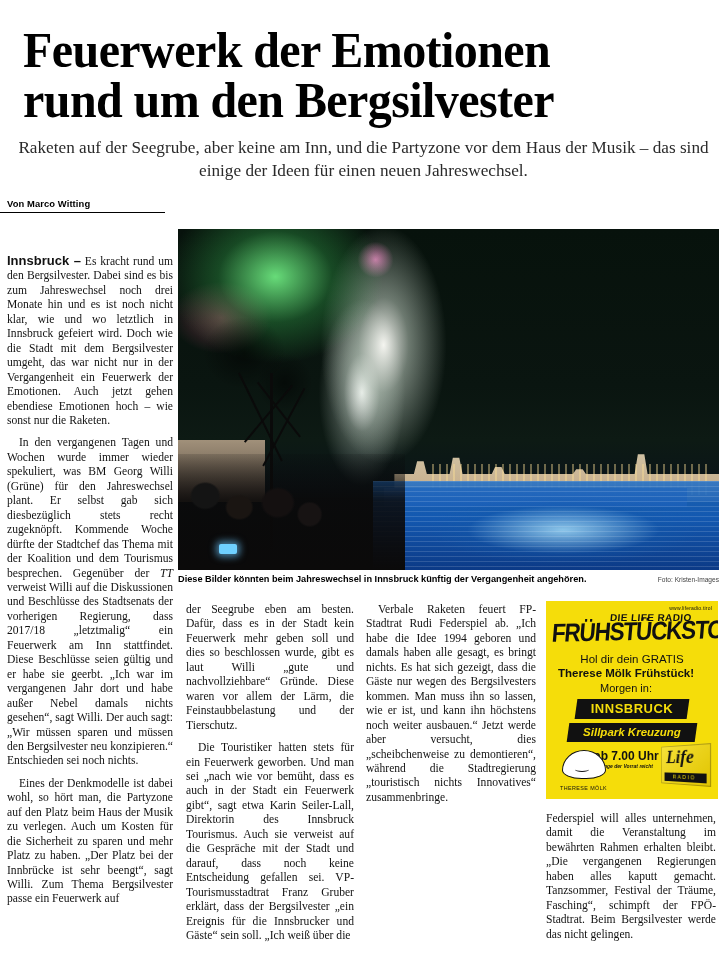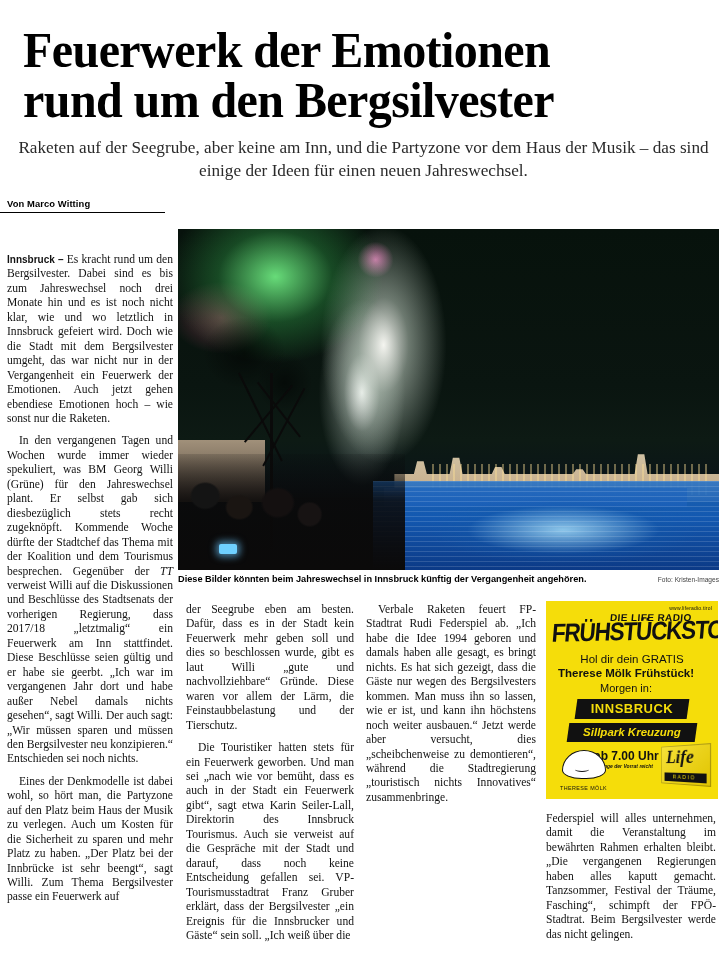--- a/index.html
+++ b/index.html
@@ -65,21 +65,21 @@
     text-align:justify;
     color:#121212;
     hyphens:auto;
     -webkit-hyphens:auto;
     pointer-events:auto;
   }
   .col p{margin:0;text-indent:12px;}
   .col p.first{text-indent:0;}
   .col p + p{margin-top:8px;}
 
-  .lead{font-family:"Liberation Sans", sans-serif;font-weight:700;font-size:10px;}
+  .lead{font-family:"Liberation Sans", sans-serif;font-weight:700;font-size:13px;}
   .ital{font-style:italic;}
 
   
   #col1{ left:7px; top:253px; width:166px;}
   
   #col2{ left:186px; top:603px; width:168px;}
   
   #col3{ left:366px; top:603px; width:170px;}
   
   #col4{ left:546px; top:812px; width:170px;}

